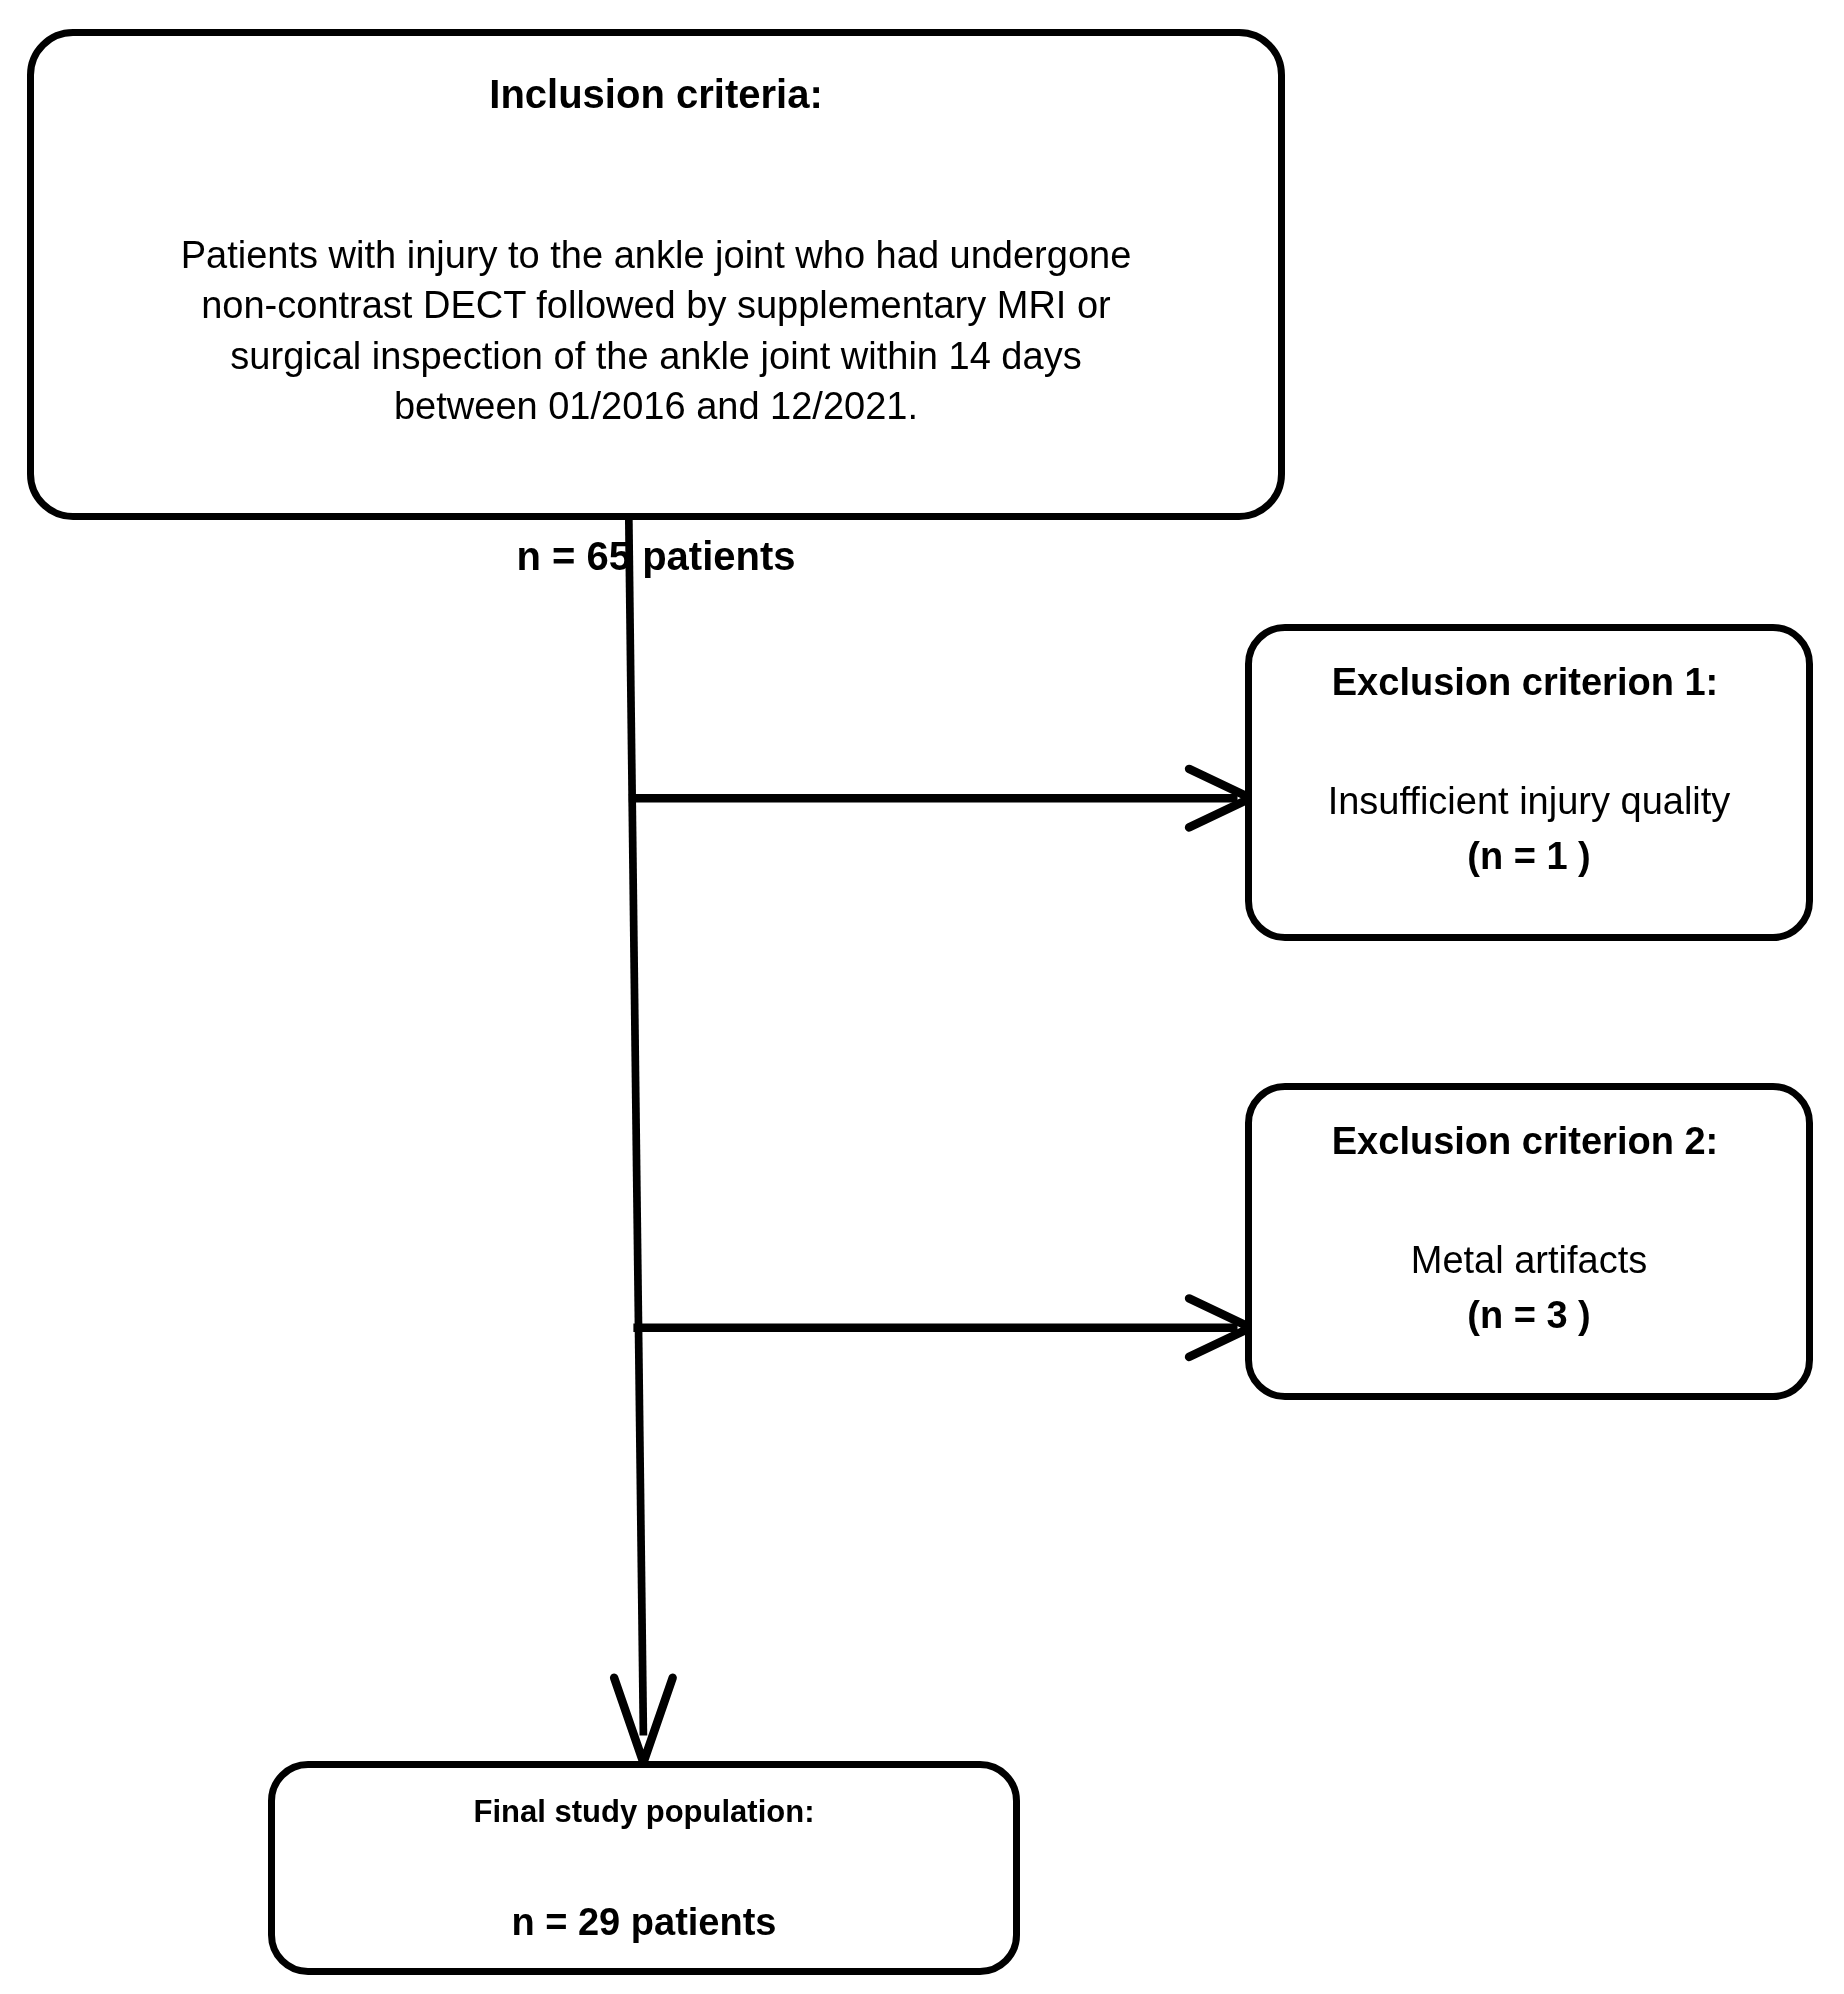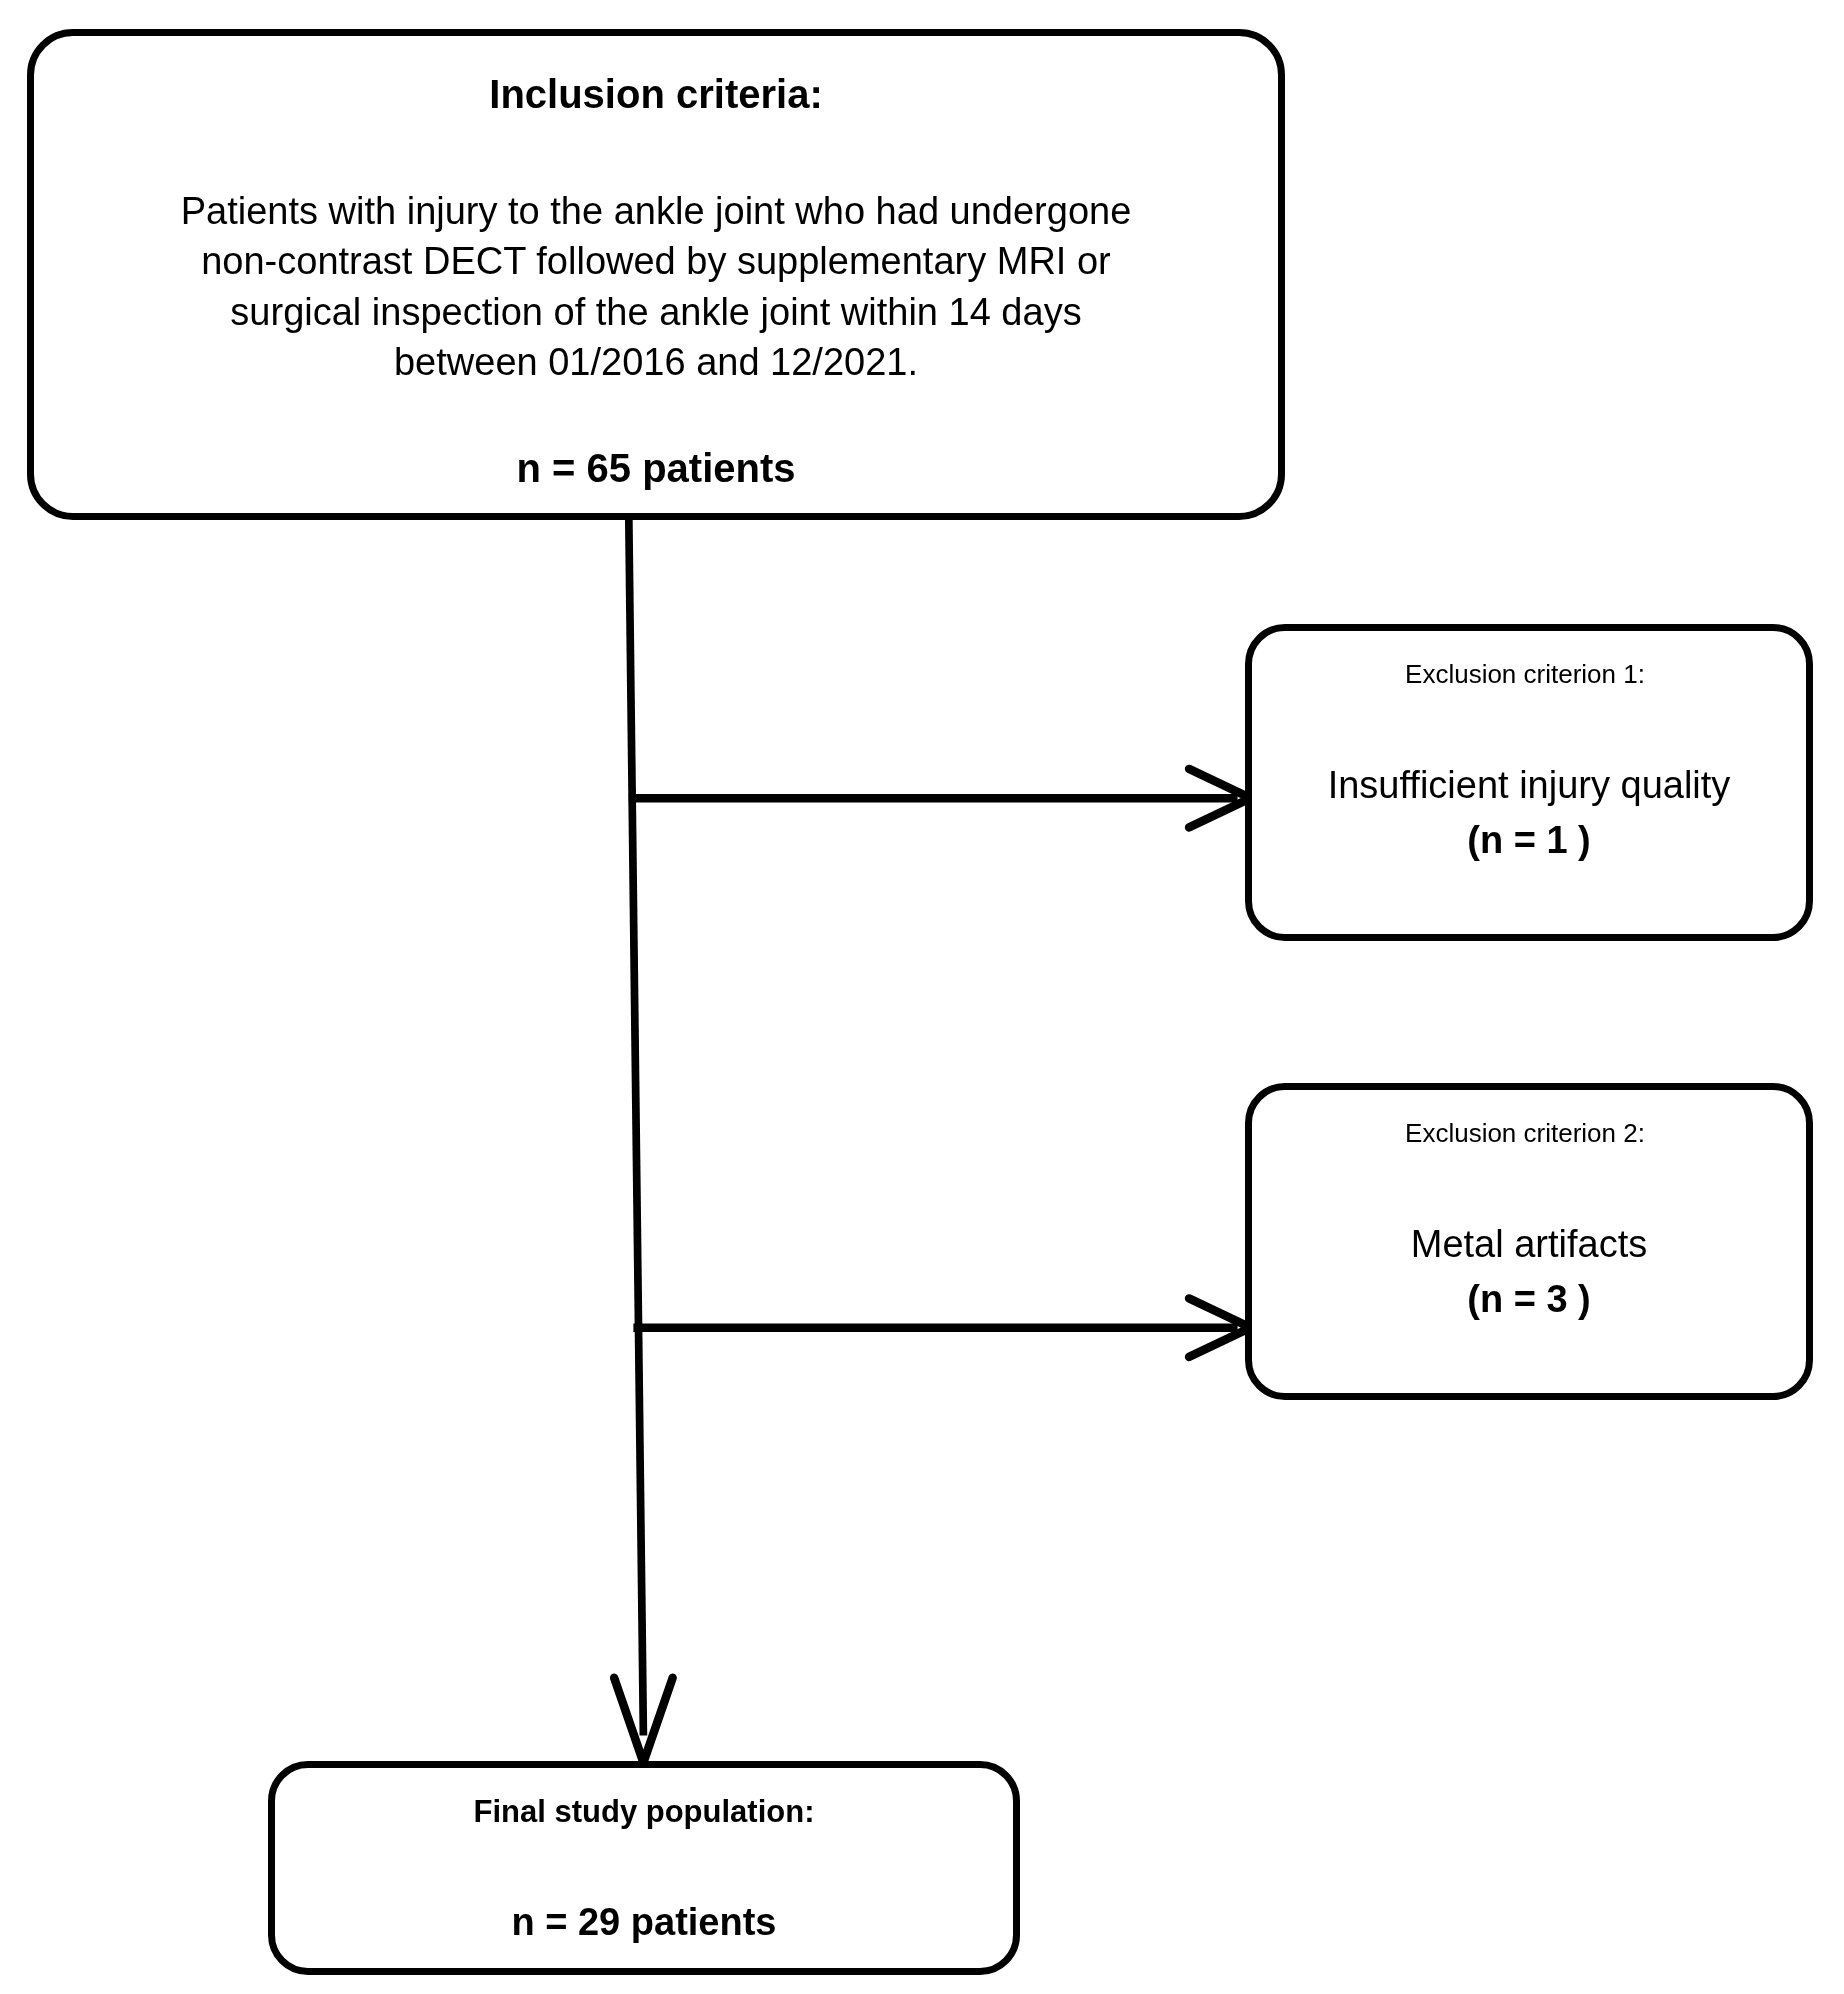--- a/index.html
+++ b/index.html
@@ -41,20 +41,21 @@
     white-space: pre-line;
   }
   
   #node-inclusion {
     left: 27px;
     top: 28.5px;
     width: 1258px;
     height: 491px;
     border-radius: 46px;
     padding: 32px 43px 0 43px;
+    gap: 44px;
   }
   #node-inclusion .title {
     font-size: 40px;
     font-weight: bold;
     margin: 0 0 65px 0;
   }
   #node-inclusion .body {
     font-size: 38px;
     font-weight: normal;
     margin: 0 0 54px 0;
@@ -67,22 +68,22 @@
   
   .exclusion-box {
     width: 568px;
     height: 317px;
     border-radius: 40px;
     padding: 26px 23px 0 23px;
   }
   #node-exclusion-1 { left: 1245px; top: 624px; }
   #node-exclusion-2 { left: 1245px; top: 1083px; }
   .exclusion-box .title {
-    font-size: 26px;
-    font-weight: normal;
+    font-size: 38px;
+    font-weight: bold;
     margin: 0 8px 68px 0;
   }
   .exclusion-box .reason {
     font-size: 38px;
     font-weight: normal;
     margin: 0 0 4.6px 0;
   }
   .exclusion-box .count {
     font-size: 38px;
     font-weight: bold;

